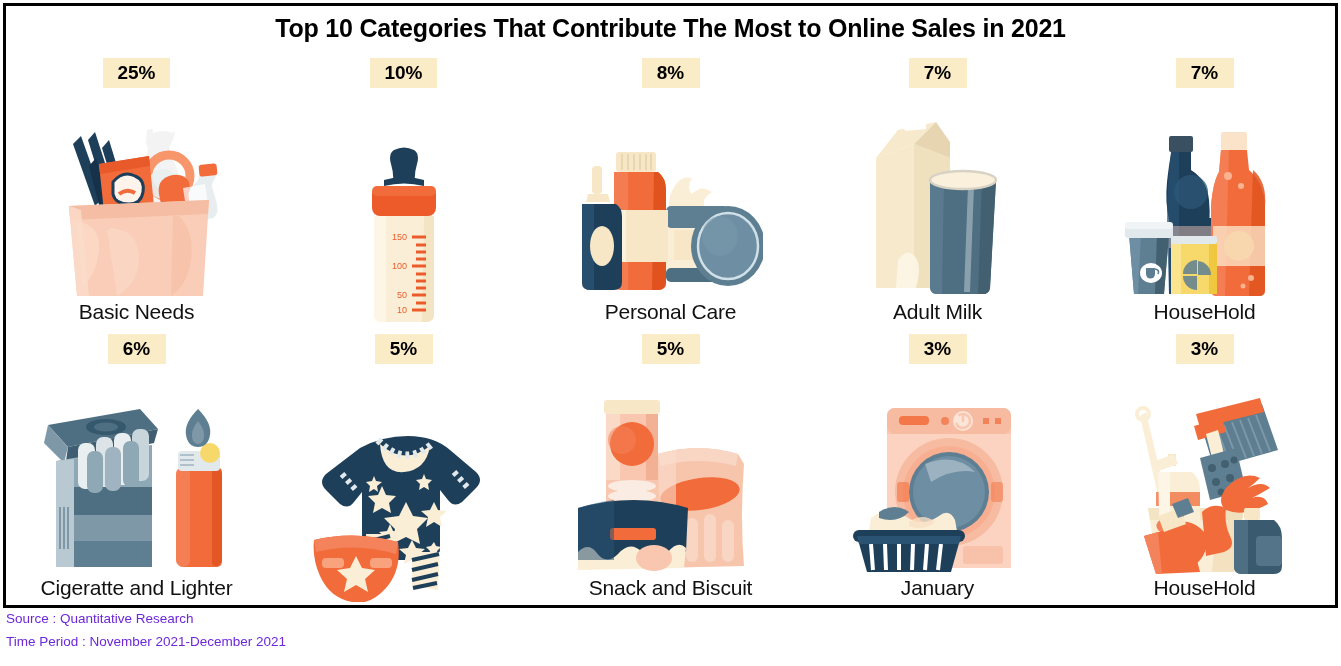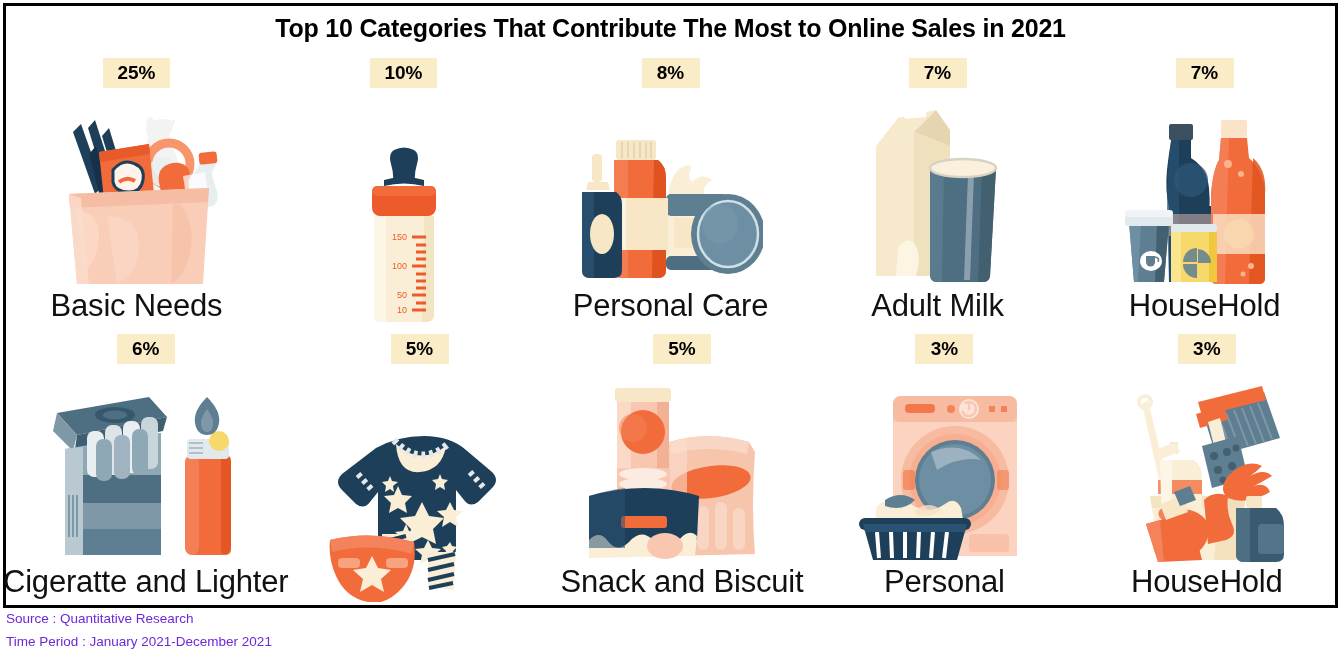--- a/index.html
+++ b/index.html
@@ -40,21 +40,21 @@
     line-height:1;
     font-family:"Liberation Sans", sans-serif;
     min-width:30px;text-align:center;
   }
   .art{
     flex:1 1 auto;display:flex;align-items:flex-end;justify-content:center;
     width:100%;padding-bottom:2px;box-sizing:border-box;
   }
   .art svg{display:block;}
   .label{
-    font-size:31px;color:#111;white-space:nowrap;
+    font-size:21px;color:#111;white-space:nowrap;
     font-family:"Liberation Sans", sans-serif;
     padding-bottom:4px;letter-spacing:-0.2px;
   }
 
   .footer{
     position:absolute;left:6px;top:612px;width:1320px;
     font-size:13.5px;color:#6d28d9;line-height:1.0;
     font-family:"Liberation Sans", sans-serif;
   }
   .footer div{margin-bottom:9px;}
@@ -434,21 +434,21 @@
               <line x1="18" y1="142" x2="20" y2="168"></line>
               <line x1="32" y1="142" x2="33" y2="168"></line>
               <line x1="46" y1="142" x2="46" y2="168"></line>
               <line x1="60" y1="142" x2="59" y2="168"></line>
               <line x1="74" y1="142" x2="72" y2="168"></line>
               <line x1="88" y1="142" x2="85" y2="168"></line>
             </g>
             <path d="M4 134 L108 134 L106 142 L6 142 Z" fill="#2A5273"></path>
           </svg>
         </div>
-        <div class="label">Personal</div>
+        <div class="label">January</div>
       </div>
 
       <div class="cell">
         <div class="badge">3%</div>
         <div class="art">
           <svg width="165" height="178" viewBox="0 0 165 178">
 
             <path d="M18 20 L24 16 L58 160 L50 162 Z" fill="#FAEFD6"></path>
             <circle cx="21" cy="18" r="6" fill="none" stroke="#FAEFD6" stroke-width="4"></circle>
 
@@ -502,16 +502,16 @@
             <path d="M50 108 L66 102 L72 116 L56 122 Z" fill="#5E7E92"></path>
           </svg>
         </div>
         <div class="label">HouseHold</div>
       </div>
     </div>
   </div>
 
   <div class="footer">
     <div>Source : Quantitative Research</div>
-    <div>Time Period : January 2021-December 2021</div>
+    <div>Time Period : November 2021-December 2021</div>
   </div>
 
 </div>
 
 </body></html>

